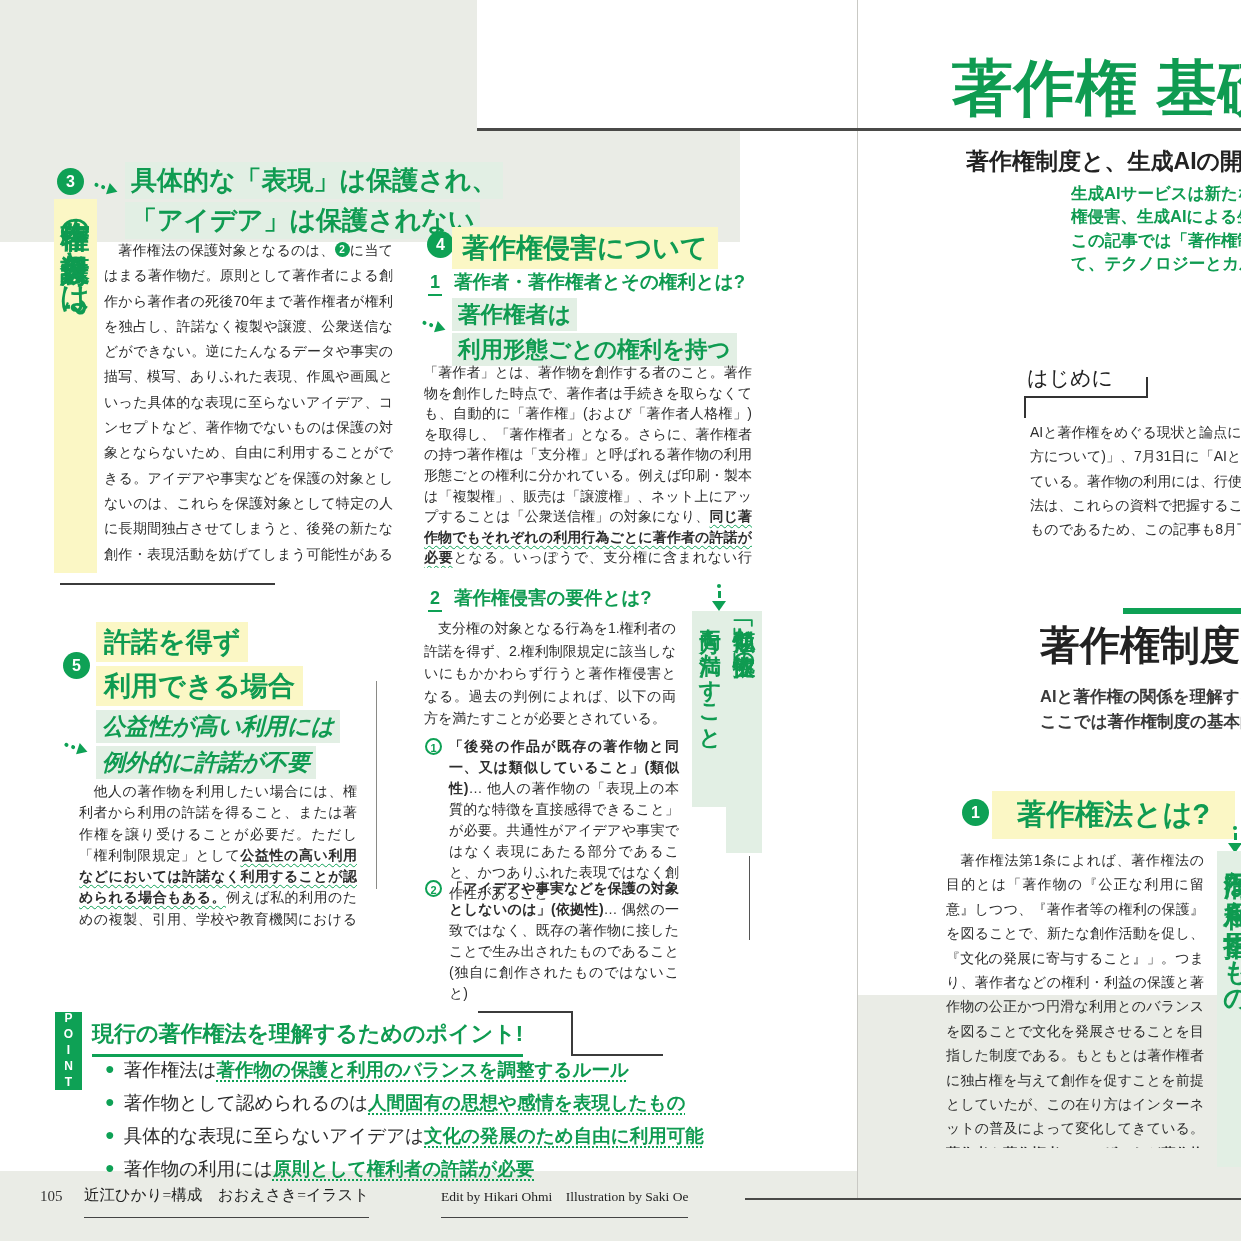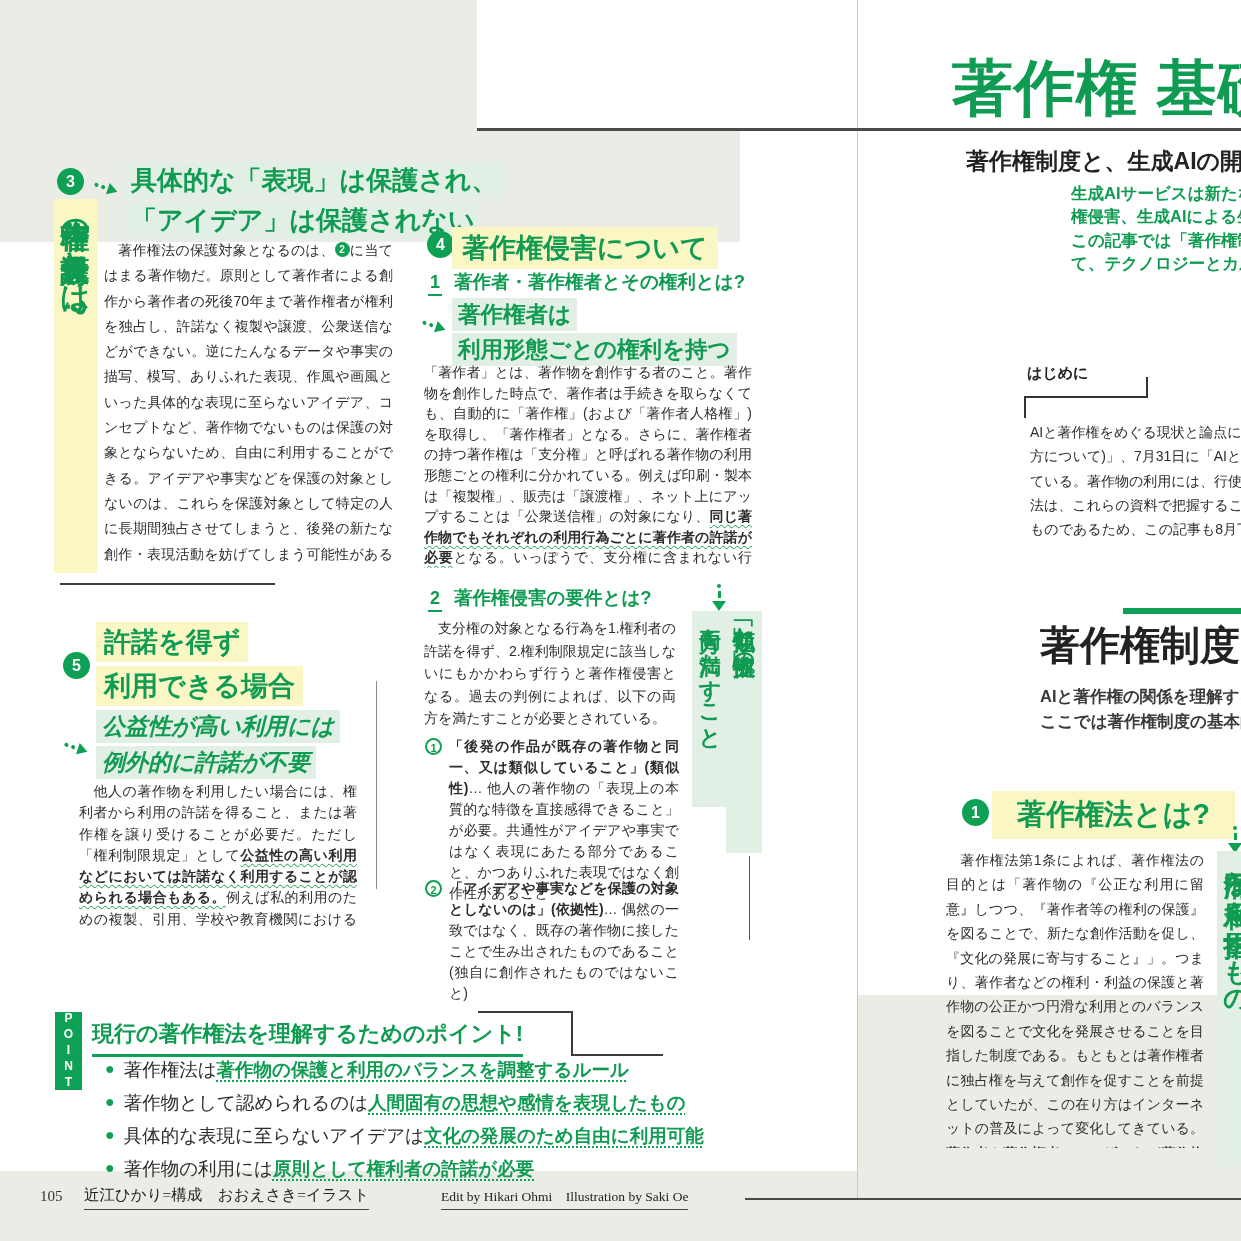--- a/index.html
+++ b/index.html
@@ -48,21 +48,21 @@
   .item{display:flex;gap:7px;}
   .item .txt{width:230px;font-size:14px;line-height:21px;text-align:justify;}
   
   .psquare{width:27px;height:78px;background:#0ea155;display:flex;align-items:center;justify-content:center;}
   .psquare span{writing-mode:vertical-rl;text-orientation:upright;color:#fff;font-size:12px;font-weight:bold;letter-spacing:2px;}
   .pheading{font-size:22px;font-weight:bold;color:#0f9b51;border-bottom:3px solid #0ea155;padding-bottom:5px;white-space:nowrap;}
   .pbullet{font-size:18.5px;line-height:22px;margin-bottom:10px;white-space:nowrap;}
   .pbullet .bdot{color:#0ea155;font-size:16px;margin-right:9px;vertical-align:2px;}
   
   .serif{font-family:"Liberation Serif","DejaVu Serif",serif;}
-  .f-under{border-bottom:1.5px solid #444;padding-bottom:3px;white-space:nowrap;text-align:center;}
+  .f-under{border-bottom:1.5px solid #444;padding-bottom:11px;white-space:nowrap;text-align:center;}
   
   .big-title{font-size:61px;font-weight:bold;color:#0f9b51;white-space:nowrap;letter-spacing:1px;}
 </style>
 </head>
 <body>
 
 <div id="page">
 
   <div class="abs bg-gray" style="left:0;top:0;width:740px;height:242px;"></div>
   <div class="abs band-white" style="left:477px;top:0;width:381px;height:129px;"></div>
@@ -171,21 +171,21 @@
   <div class="abs serif f-under" style="left:418px;top:1188px;font-size:13.5px;color:#222;border-bottom-width:1px;margin-left:23px;">Edit by Hikari Ohmi　Illustration by Saki Oe</div>
 
   <div class="abs nowrap-line" style="left:966px;top:146px;width:275px;font-size:23px;font-weight:bold;color:#222;">著作権制度と、生成AIの開発</div>
   <div class="abs" style="left:1071px;top:182px;">
     <div class="nowrap-line green" style="width:170px;font-size:16.5px;font-weight:bold;line-height:23.4px;">生成AIサービスは新たな</div>
     <div class="nowrap-line green" style="width:170px;font-size:16.5px;font-weight:bold;line-height:23.4px;">権侵害、生成AIによる生成</div>
     <div class="nowrap-line green" style="width:170px;font-size:16.5px;font-weight:bold;line-height:23.4px;">この記事では「著作権制度</div>
     <div class="nowrap-line green" style="width:170px;font-size:16.5px;font-weight:bold;line-height:23.4px;">て、テクノロジーとカルチャ</div>
   </div>
 
-  <div class="abs" style="left:1027px;top:364px;font-size:15px;font-weight:bold;color:#222;">はじめに</div>
+  <div class="abs" style="left:1027px;top:364px;font-size:21px;font-weight:normal;color:#222;">はじめに</div>
   <div class="abs" style="left:1024px;top:396px;width:124px;height:2px;background:#333;"></div>
   <div class="abs" style="left:1146px;top:377px;width:2px;height:21px;background:#333;"></div>
   <div class="abs" style="left:1024px;top:396px;width:2px;height:22px;background:#333;"></div>
   <div class="abs" style="left:1030px;top:420px;">
     <div class="nowrap-line" style="width:211px;font-size:14px;line-height:24.3px;">AIと著作権をめぐる現状と論点に</div>
     <div class="nowrap-line" style="width:211px;font-size:14px;line-height:24.3px;">方について)」、7月31日に「AIと著</div>
     <div class="nowrap-line" style="width:211px;font-size:14px;line-height:24.3px;">ている。著作物の利用には、行使</div>
     <div class="nowrap-line" style="width:211px;font-size:14px;line-height:24.3px;">法は、これらの資料で把握するこ</div>
     <div class="nowrap-line" style="width:211px;font-size:14px;line-height:24.3px;">ものであるため、この記事も8月下</div>
   </div>

